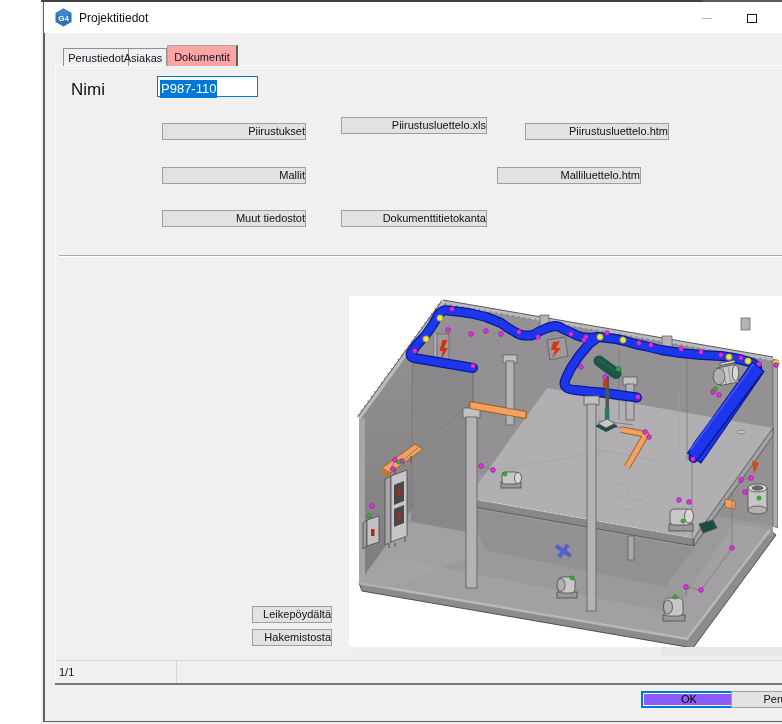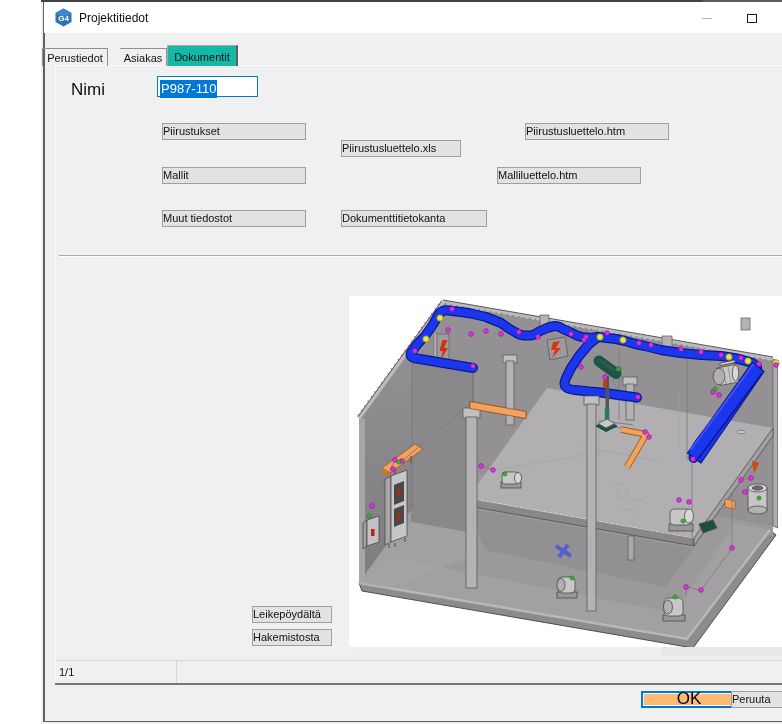--- a/index.html
+++ b/index.html
@@ -1,21 +1,21 @@
 <!DOCTYPE html>
 <html><head>
 <meta charset="utf-8">
 <style>
 html,body{margin:0;padding:0;}
 body{width:782px;height:724px;overflow:hidden;font-family:"Liberation Sans",sans-serif;}
 .win{position:absolute;left:0;top:0;width:782px;height:724px;background:#f0f0f0;margin-left:41px;}
 .abs{position:absolute;}
 .titlebar{left:3px;top:2px;width:776px;height:31px;background:#ffffff;}
 .title{left:38px;top:11px;font-size:12px;color:#0f0f0f;}
-.btn{position:absolute;background:#e2e2e2;border:1px solid #9f9f9f;font-size:11px;color:#111;text-align:left;box-sizing:border-box;line-height:15px;}
+.btn{position:absolute;background:#e2e2e2;border:1px solid #9f9f9f;font-size:11px;color:#111;text-align:right;box-sizing:border-box;line-height:15px;}
 .tab{position:absolute;box-sizing:border-box;font-size:11px;color:#101020;text-align:center;}
 .statusline{background:#d6d6d6;}
 </style>
 </head>
 <body>
 <div class="win">
 
   <div class="abs" style="left:0;top:0;width:662px;height:2px;background:#424242;"></div>
   <div class="abs" style="left:662px;top:0;width:120px;height:2px;background:#5e5e5e;"></div>
   <div class="abs" style="left:2px;top:2px;width:1.5px;height:720px;background:#5f5f5f;"></div>
@@ -35,31 +35,31 @@
   <svg class="abs" style="left:750px;top:12px;" width="14" height="14" viewBox="0 0 14 14">
     <path d="M1.5 1.5 L12.5 12" stroke="#1b1b1b" stroke-width="1.3" fill="none"></path>
     <path d="M12.5 1.5 L1.5 12" stroke="#1b1b1b" stroke-width="1.3" fill="none"></path>
   </svg>
 
   <div class="abs" style="left:14px;top:65px;width:756px;height:1px;background:#fbfbfb;"></div>
   <div class="abs" style="left:14px;top:66px;width:1px;height:617px;background:#fbfbfb;"></div>
   <div class="abs" style="left:769.5px;top:64px;width:1.5px;height:620px;background:#6e6e6e;"></div>
   <div class="abs" style="left:14px;top:682.5px;width:757px;height:2px;background:#787878;"></div>
 
-  <div class="tab" style="left:1px;top:48px;width:66px;height:18px;border:1px solid #919191;border-bottom:none;line-height:18px;">Perustiedot</div>
+  <div class="tab" style="left:22px;top:48px;width:66px;height:18px;border:1px solid #919191;border-bottom:none;line-height:18px;">Perustiedot</div>
   <div class="tab" style="left:79px;top:48px;width:47px;height:18px;border:1px solid #919191;border-left:none;border-bottom:none;line-height:18px;">Asiakas</div>
-  <div class="tab" style="left:126px;top:45px;width:71px;height:21px;background:#14b8a6;border-top:1px solid #a8a8a8;border-left:1px solid #a8a8a8;border-right:2px solid #5f5f5f;line-height:23px;">Dokumentit</div>
+  <div class="tab" style="left:126px;top:45px;width:71px;height:21px;background:#fca5a5;border-top:1px solid #a8a8a8;border-left:1px solid #a8a8a8;border-right:2px solid #5f5f5f;line-height:23px;">Dokumentit</div>
 
   <div class="abs" style="left:30px;top:80px;font-size:17px;color:#111;">Nimi</div>
   <div class="abs" style="left:116px;top:76px;width:101px;height:21px;background:#fff;border:1px solid #0078d7;box-sizing:border-box;">
     <span style="position:absolute;left:2px;top:3px;background:#0078d7;color:#fff;font-size:13px;padding:1px 1px 2px 1px;">P987-110</span>
   </div>
 
   <div class="btn" style="left:121px;top:123px;width:144px;height:17px;">Piirustukset</div>
-  <div class="btn" style="left:300px;top:140px;width:120px;height:17px;">Piirustusluettelo.xls</div>
+  <div class="btn" style="left:300px;top:117px;width:146px;height:17px;">Piirustusluettelo.xls</div>
   <div class="btn" style="left:484px;top:123px;width:144px;height:17px;">Piirustusluettelo.htm</div>
   <div class="btn" style="left:121px;top:167px;width:144px;height:17px;">Mallit</div>
   <div class="btn" style="left:456px;top:167px;width:144px;height:17px;">Malliluettelo.htm</div>
   <div class="btn" style="left:121px;top:210px;width:144px;height:17px;">Muut tiedostot</div>
   <div class="btn" style="left:300px;top:210px;width:146px;height:17px;">Dokumenttitietokanta</div>
 
   <div class="abs" style="left:18px;top:255px;width:747px;height:1px;background:#aaaaaa;"></div>
   <div class="abs" style="left:18px;top:256px;width:747px;height:1px;background:#ffffff;"></div>
 
   <div class="abs" style="left:745px;top:296px;width:25px;height:360px;background:#ececec;"></div>
@@ -299,15 +299,15 @@
     <path d="M6,100 q10,8 2,24" fill="none" stroke="#e6e6e6" stroke-width="4"></path>
   </svg>
 
   <div class="btn" style="left:211px;top:606px;width:80px;height:17px;">Leikepöydältä</div>
   <div class="btn" style="left:211px;top:629px;width:80px;height:17px;">Hakemistosta</div>
 
   <div class="abs statusline" style="left:15px;top:660px;width:755px;height:1px;"></div>
   <div class="abs statusline" style="left:135px;top:661px;width:1px;height:22px;"></div>
   <div class="abs" style="left:18px;top:666px;font-size:11px;color:#111;">1/1</div>
 
-  <div class="abs" style="left:600px;top:691px;width:96px;height:17px;background:#fdba74;border:2px solid #0078d7;box-shadow:inset 0 0 0 1px #f4f4f4;box-sizing:border-box;font-size:17px;text-align:center;line-height:12px;">OK</div>
+  <div class="abs" style="left:600px;top:691px;width:96px;height:17px;background:#8b5cf6;border:2px solid #0078d7;box-shadow:inset 0 0 0 1px #f4f4f4;box-sizing:border-box;font-size:11px;text-align:center;line-height:12px;">OK</div>
   <div class="btn" style="left:690px;top:691px;width:72px;height:17px;">Peruuta</div>
 </div>
 
 </body></html>

